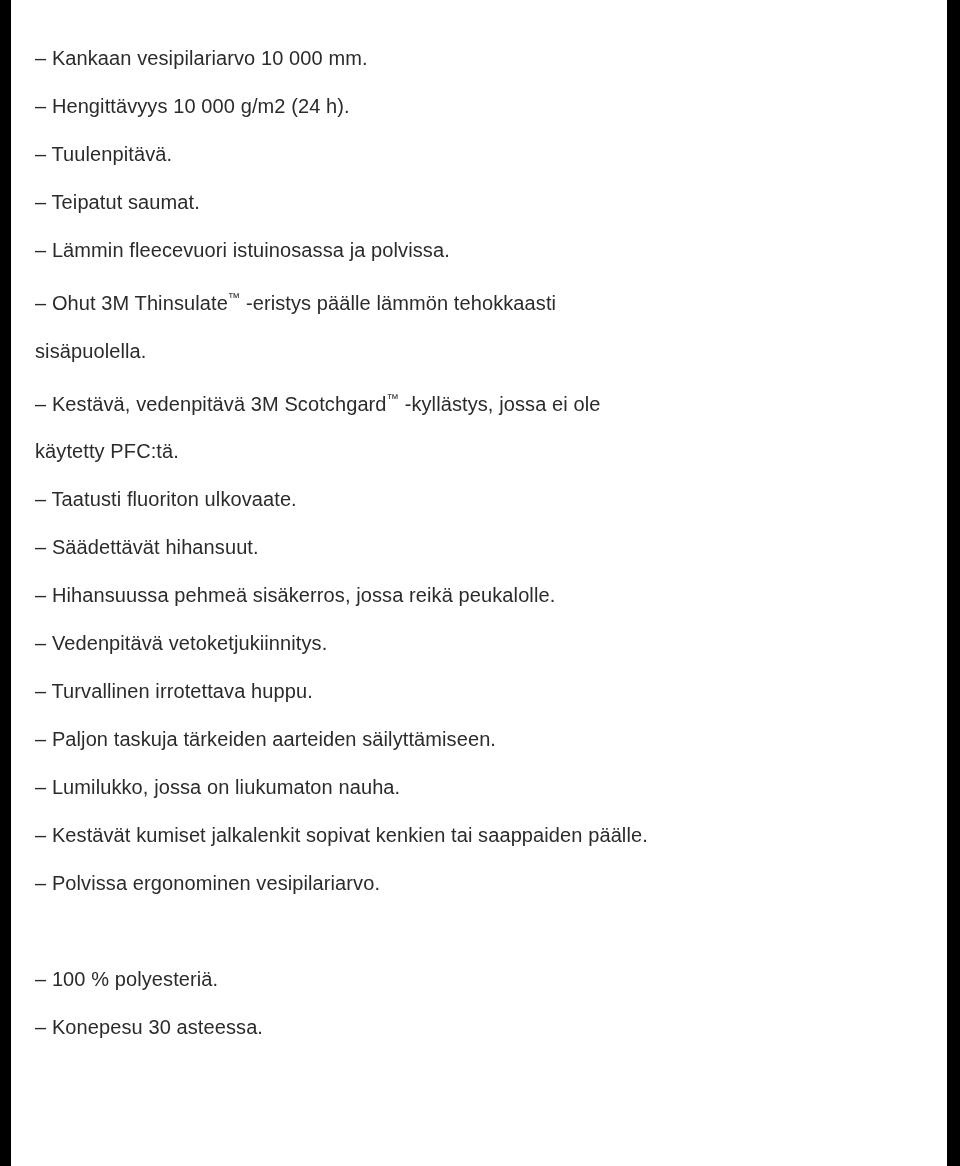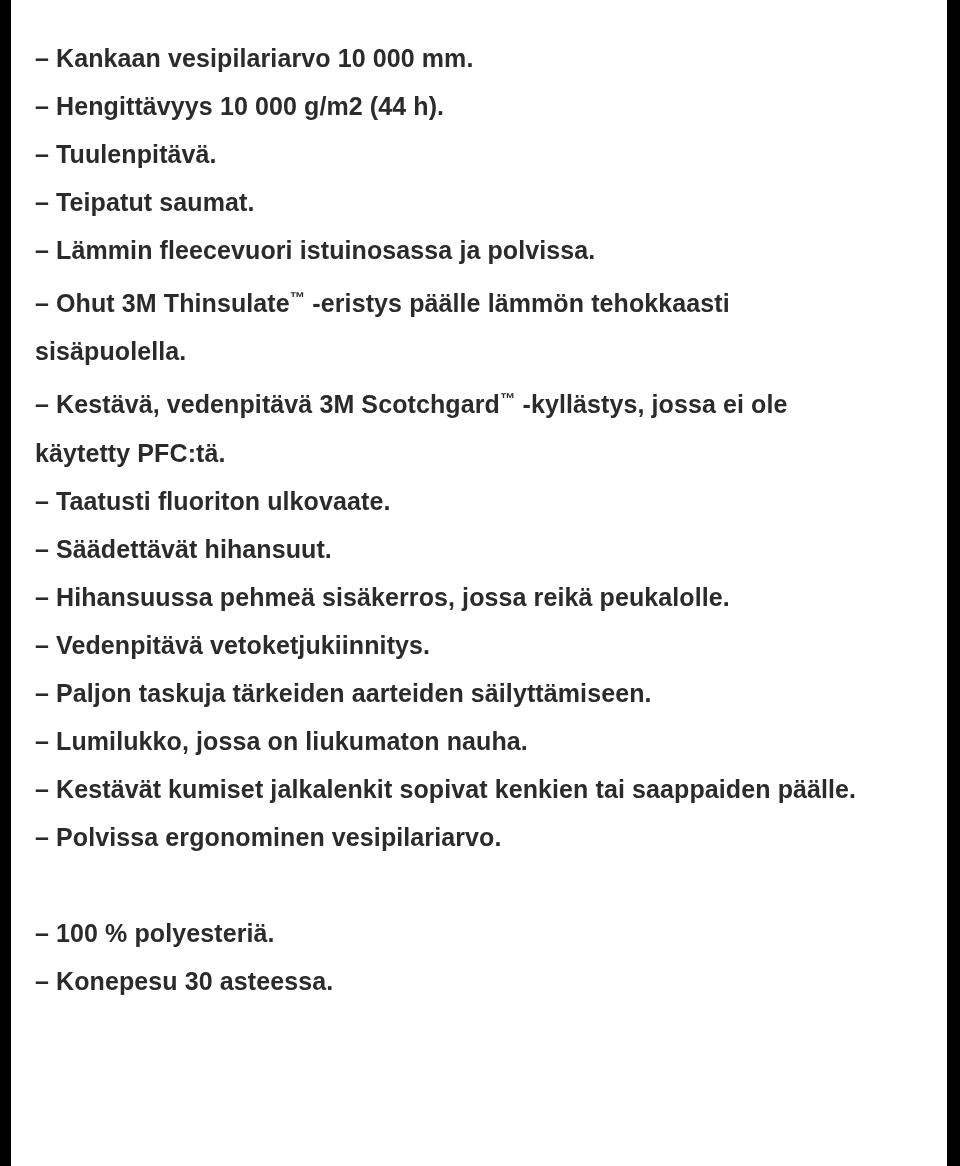--- a/index.html
+++ b/index.html
@@ -46,25 +46,25 @@
     position: absolute;
     left: 0;
     top: 0;
     right: 0;
     padding: 34px 30px 0 35px;
     z-index: 2;
   }
 
   .spec-line {
     color: #2c2b2b;
-    font-size: 25px;
+    font-size: 20px;
     line-height: 48px;
     letter-spacing: 0.1px;
     white-space: nowrap;
-    font-weight: 700;
+    font-weight: 400;
     -webkit-font-smoothing: antialiased;
   }
   .spec-line.wrap-cont {
     
   }
   .spec-gap {
     height: 48px;
   }
   sup.tm {
     font-size: 0.62em;
@@ -77,32 +77,33 @@
 
 <div id="page">
 
   <div class="bar bar-left"></div>
   <div class="bar bar-right"></div>
 
   <div class="clipped-row clipped-top"></div>
 
   <div class="content" id="content">
       <div class="spec-line">– Kankaan vesipilariarvo 10 000 mm.</div>
-      <div class="spec-line">– Hengittävyys 10 000 g/m2 (44 h).</div>
+      <div class="spec-line">– Hengittävyys 10 000 g/m2 (24 h).</div>
       <div class="spec-line">– Tuulenpitävä.</div>
       <div class="spec-line">– Teipatut saumat.</div>
       <div class="spec-line">– Lämmin fleecevuori istuinosassa ja polvissa.</div>
       <div class="spec-line"><span>– Ohut 3M Thinsulate</span><sup class="tm">™</sup><span> -eristys päälle lämmön tehokkaasti</span></div>
       <div class="spec-line wrap-cont">sisäpuolella.</div>
       <div class="spec-line"><span>– Kestävä, vedenpitävä 3M Scotchgard</span><sup class="tm">™</sup><span> -kyllästys, jossa ei ole</span></div>
       <div class="spec-line wrap-cont">käytetty PFC:tä.</div>
       <div class="spec-line">– Taatusti fluoriton ulkovaate.</div>
       <div class="spec-line">– Säädettävät hihansuut.</div>
       <div class="spec-line">– Hihansuussa pehmeä sisäkerros, jossa reikä peukalolle.</div>
       <div class="spec-line">– Vedenpitävä vetoketjukiinnitys.</div>
+      <div class="spec-line">– Turvallinen irrotettava huppu.</div>
       <div class="spec-line">– Paljon taskuja tärkeiden aarteiden säilyttämiseen.</div>
       <div class="spec-line">– Lumilukko, jossa on liukumaton nauha.</div>
       <div class="spec-line">– Kestävät kumiset jalkalenkit sopivat kenkien tai saappaiden päälle.</div>
       <div class="spec-line">– Polvissa ergonominen vesipilariarvo.</div>
       <div class="spec-gap"></div>
       <div class="spec-line">– 100 % polyesteriä.</div>
       <div class="spec-line">– Konepesu 30 asteessa.</div>
     </div>
 
   <div class="clipped-row clipped-bottom"></div>

